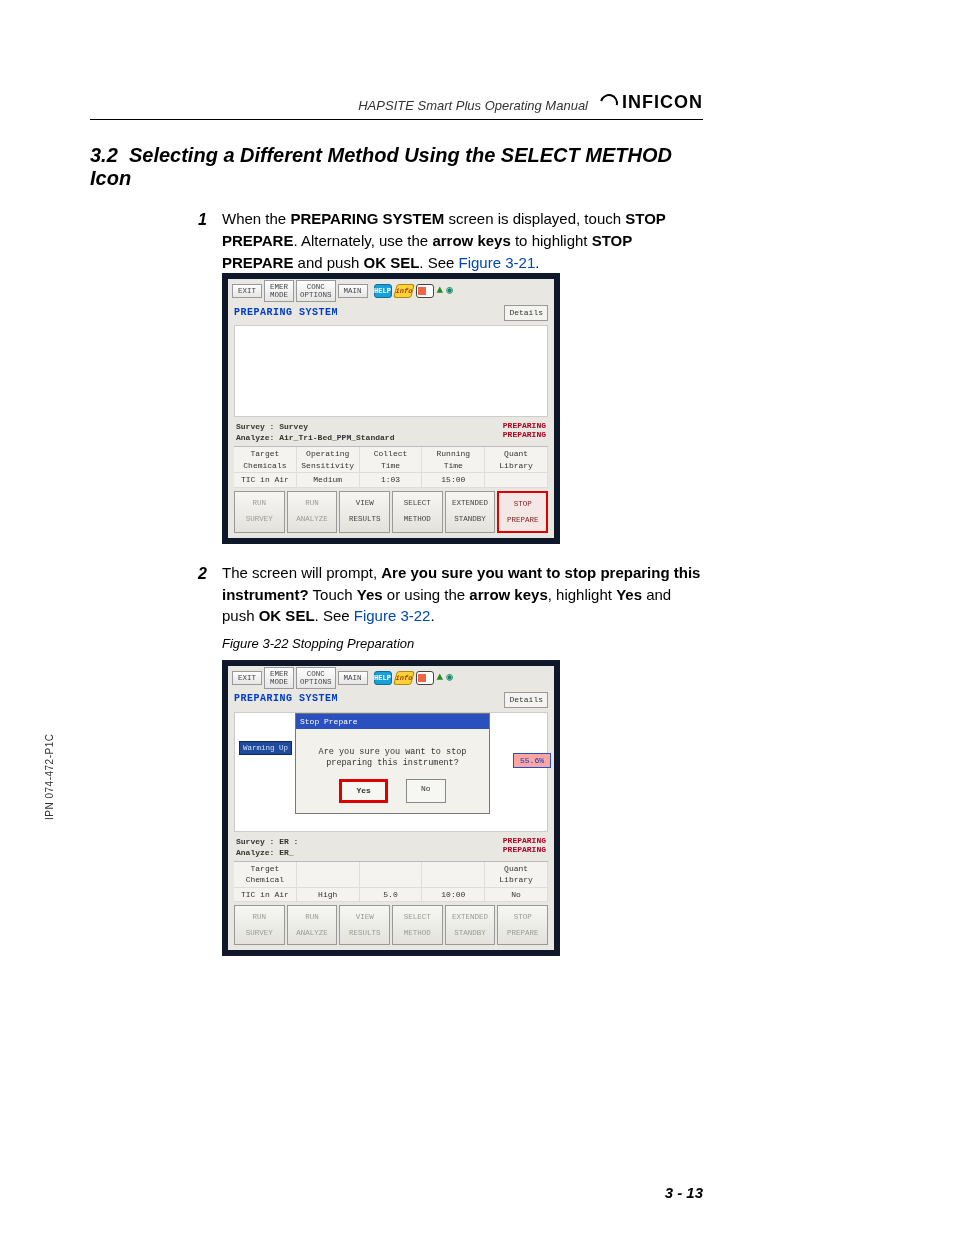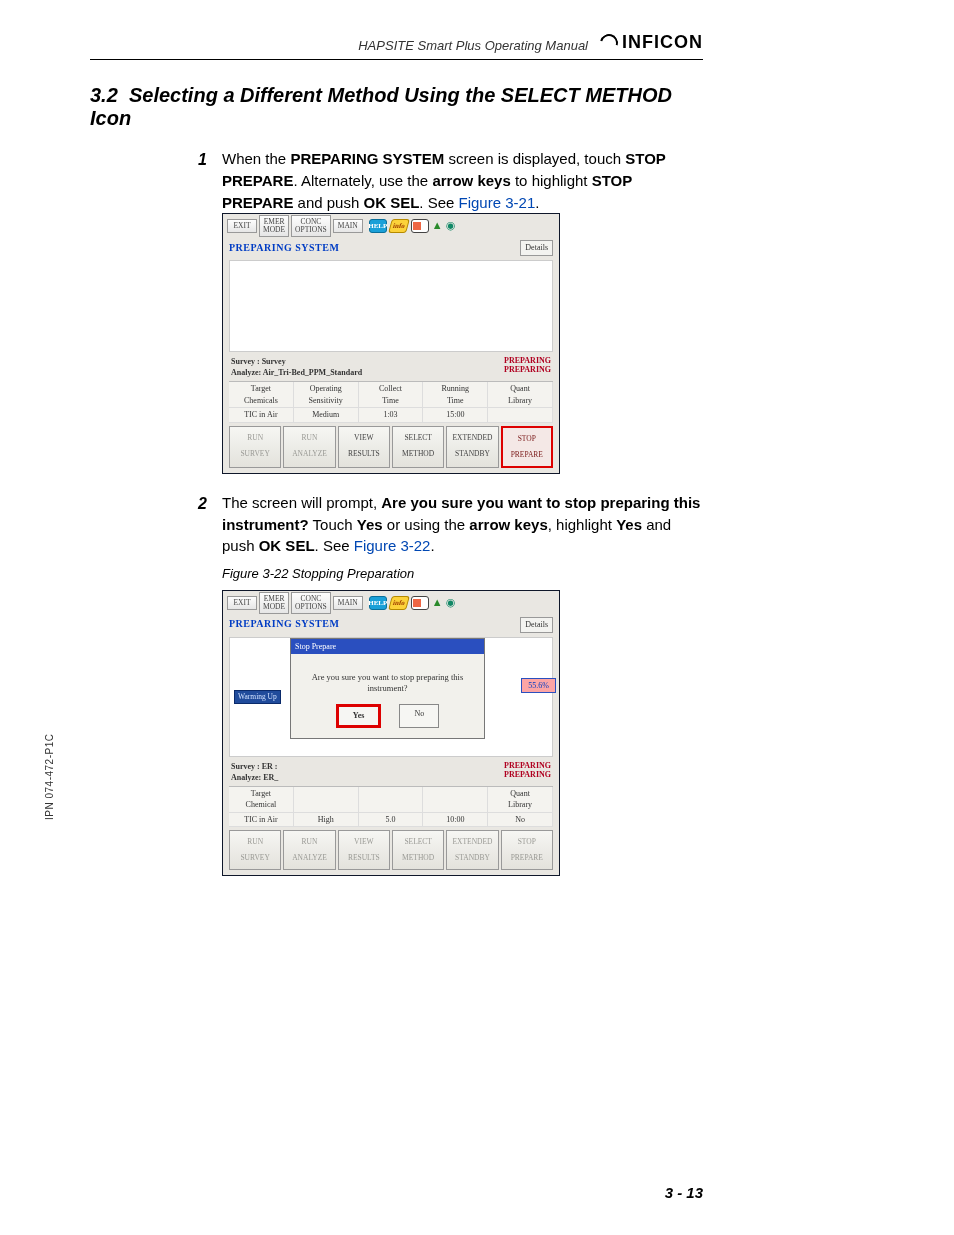--- a/index.html
+++ b/index.html
@@ -6,21 +6,21 @@
   html, body {
     margin: 0; padding: 0;
     font-family: Arial, Helvetica, sans-serif;
     background: #fff;
     color: #000;
   }
   .page {
     width: 793px;
     min-height: 1235px;
     position: relative;
-    padding: 32px 90px 60px 90px;
+    padding: 92px 90px 60px 90px;
   }
   .header-line {
     display: flex;
     align-items: flex-end;
     justify-content: flex-end;
     border-bottom: 1.5px solid #000;
     padding-bottom: 6px;
     margin-bottom: 24px;
   }
   .running-title {
@@ -73,24 +73,24 @@
     flex: 1;
   }
   .fig-ref { color: #0047b3; }
   .fig-caption {
     font-style: italic;
     font-size: 13px;
     margin: 8px 0 6px 0;
   }
   .screenshot {
     width: 338px;
-    border: 1px solid #0f172a;
+    border: 6px solid #0f172a;
     background: #e9e7e2;
     font-size: 9px;
-    font-family: Liberation Serif, serif;
+    font-family: Liberation Mono, monospace;
     color: #333;
   }
   .ss-topbar {
     display: flex;
     align-items: center;
     height: 24px;
     background: #e9e7e2;
     padding: 2px 4px;
   }
   .ss-topbtn {
@@ -335,21 +335,21 @@
               <div class="ss-icon ic-batt"></div>
               <div class="ic-tree">▲</div>
               <div class="ic-globe">◉</div>
             </div>
           </div>
           <div class="ss-status-row">
             <span class="prep-sys">PREPARING SYSTEM</span>
             <span class="details-btn">Details</span>
           </div>
           <div class="ss-blank" style="height:120px;">
-            <div style="position:absolute; left:4px; top:52px;" class="warm-up">Warming Up</div>
+            <div style="position:absolute; left:4px; top:28px;" class="warm-up">Warming Up</div>
             <div style="position:absolute; right:-4px; top:40px; transform:translateX(0);" class="pct-box">55.6%</div>
             <div class="ss-modal">
               <div class="ss-modal-title">Stop Prepare</div>
               <div class="ss-modal-body">Are you sure you want to stop preparing this instrument?</div>
               <div class="ss-modal-btns">
                 <div class="ss-modal-btn yes">Yes</div>
                 <div class="ss-modal-btn">No</div>
               </div>
             </div>
           </div>

